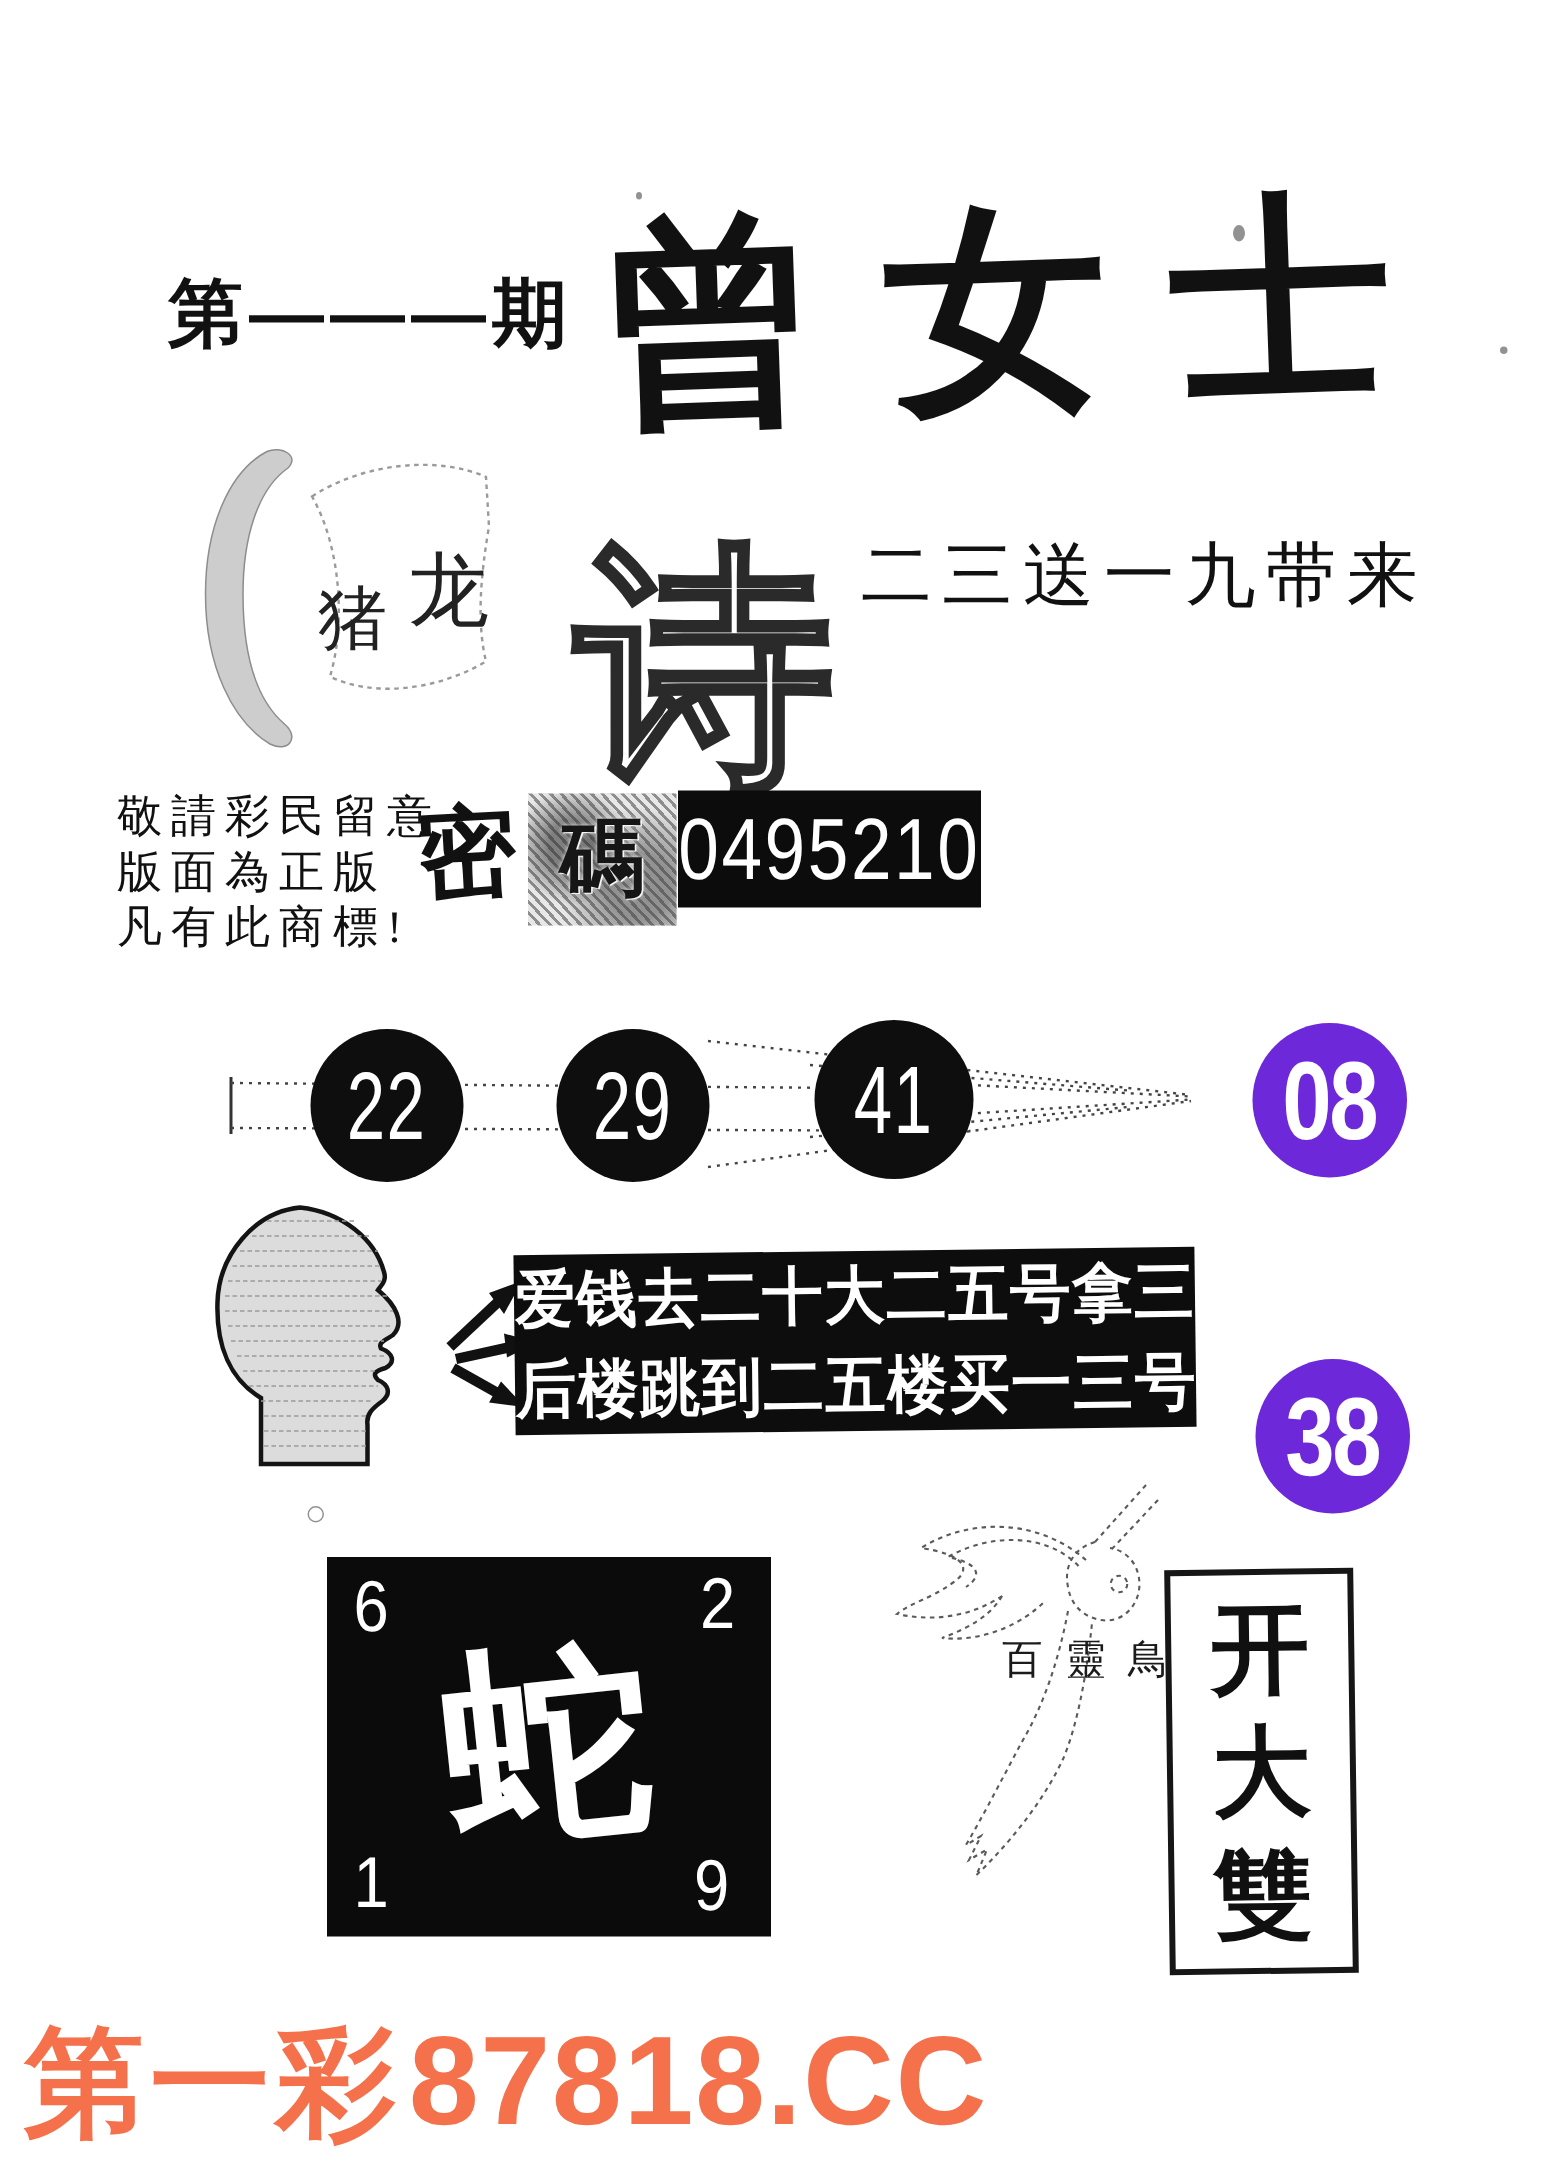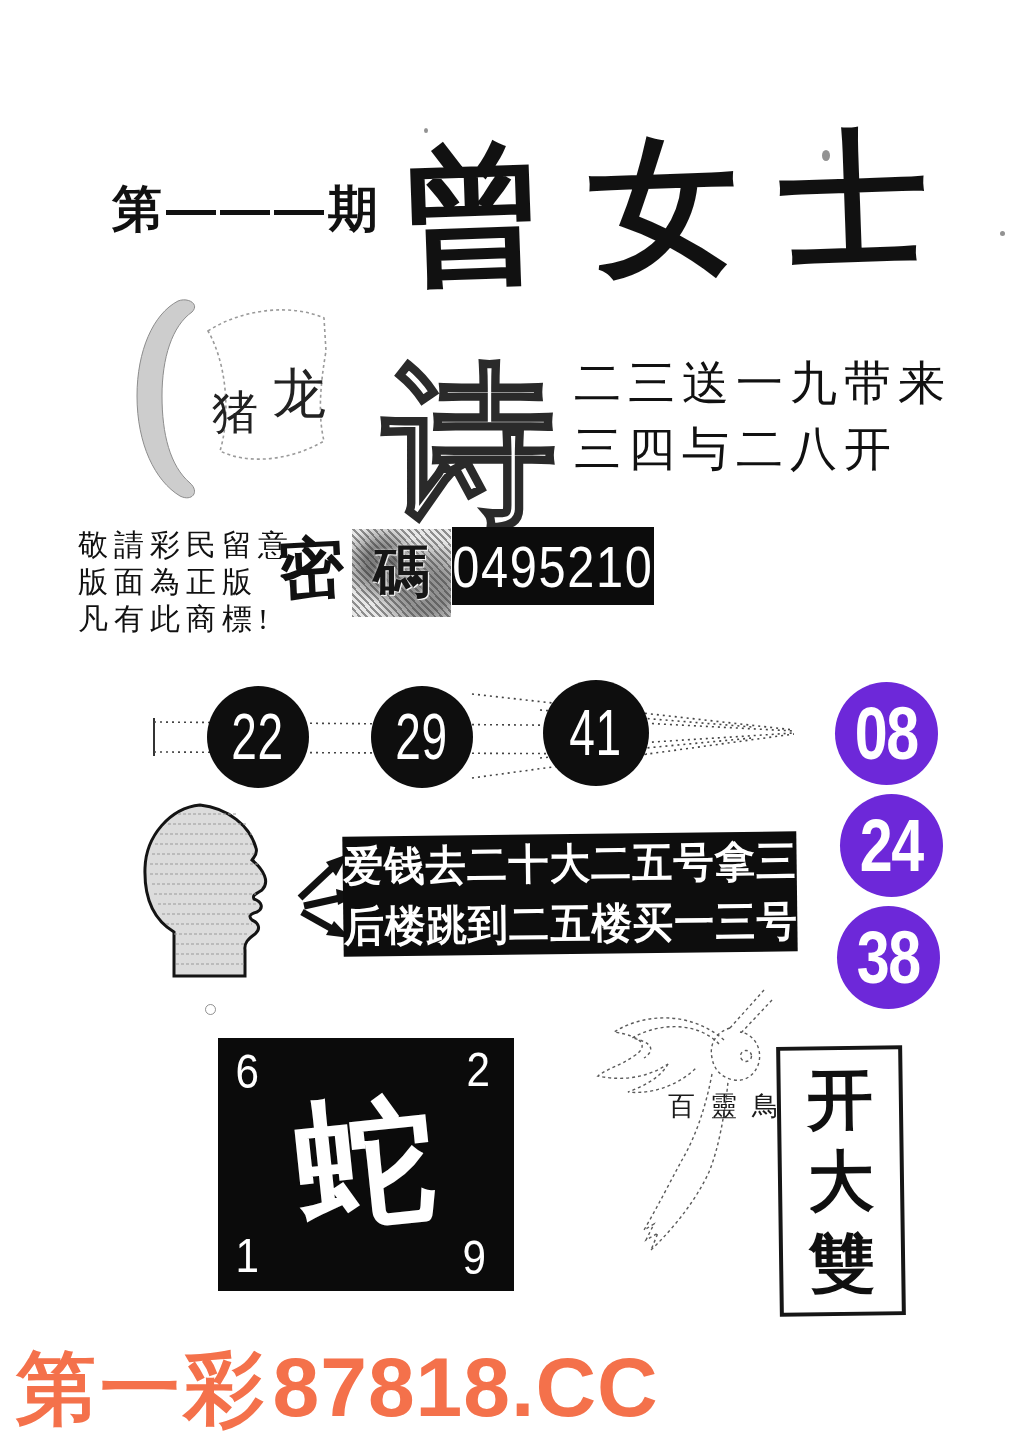--- a/index.html
+++ b/index.html
@@ -115,21 +115,20 @@
   <svg class="abs" style="left:128px;top:296px;" width="220" height="210" viewBox="0 0 220 210">
     <path d="M50,5 C25,18 9,55 9,100 C9,148 27,185 52,200 C64,206 72,196 62,187
              C42,170 34,138 34,100 C34,62 44,30 64,16 C72,8 60,1 50,5 Z" fill="#cdcdcd" stroke="#8d8d8d" stroke-width="1"></path>
     <path d="M80,35 C115,12 165,8 196,22 L198,55 C192,90 190,120 196,145
              C160,166 118,168 92,155 C102,122 100,70 80,35 Z" fill="#ffffff" stroke="#9a9a9a" stroke-width="1.6" stroke-dasharray="3 3"></path>
   </svg>
   <div class="abs zchar zhu">猪</div>
   <div class="abs zchar long">龙</div>
   <div class="abs shi">诗</div>
   <div class="abs poem poem1">二三送一九带来</div>
-  <div class="abs poem poem2">三四与二八开</div>
 
   <div class="abs notice">
     <div>敬請彩民留意</div>
     <div>版面為正版</div>
     <div>凡有此商標!</div>
   </div>
   <div class="abs mi">密</div>
   <div class="abs ma">
     <span>碼</span>
   </div>
@@ -153,23 +152,20 @@
   </div>
   <div class="abs seqcircle c2">
     <span>29</span>
   </div>
   <div class="abs seqcircle c3">
     <span>41</span>
   </div>
 
   <div class="abs rescircle r1">
     <span>08</span>
-  </div>
-  <div class="abs rescircle r2">
-    <span>24</span>
   </div>
   <div class="abs rescircle r3">
     <span>38</span>
   </div>
 
   <svg class="abs" style="left:138px;top:800px;" width="140" height="180" viewBox="0 0 140 180">
     <path d="M62,5 C90,8 112,26 118,48 C120,54 116,57 114,60
              C126,70 132,82 124,90 C118,94 114,95 116,99
              C124,102 126,108 119,112 C112,114 110,116 114,120
              C121,123 123,129 117,134 C110,139 106,143 107,150

